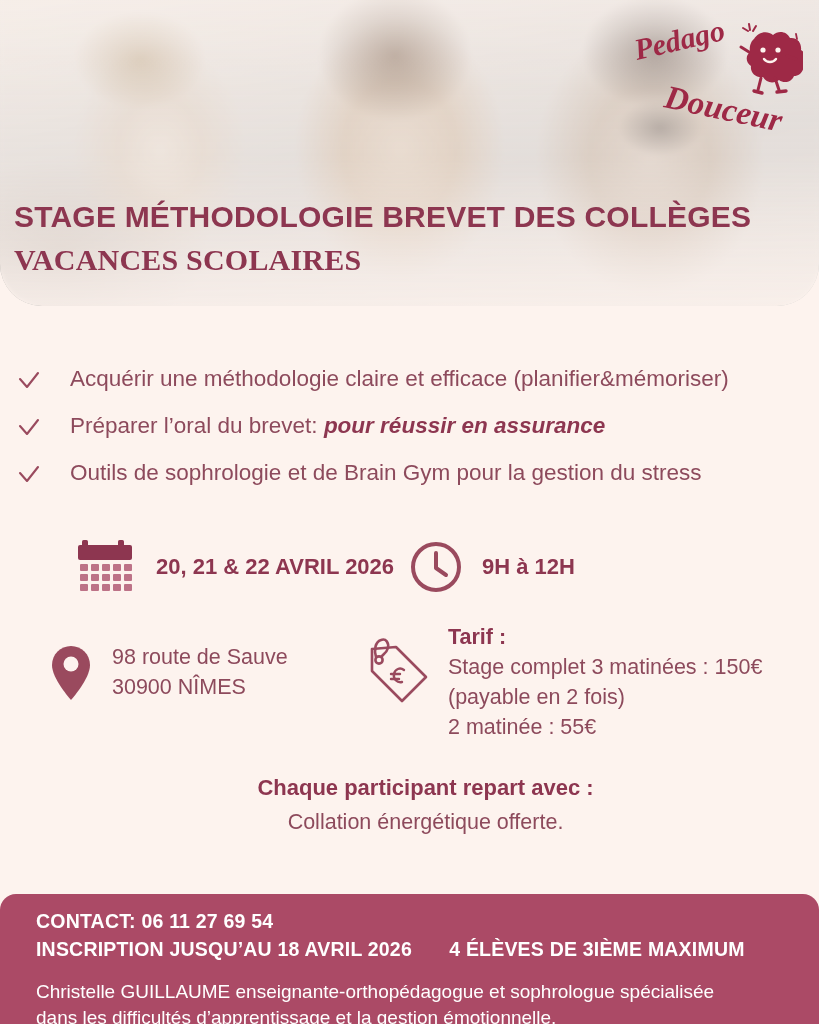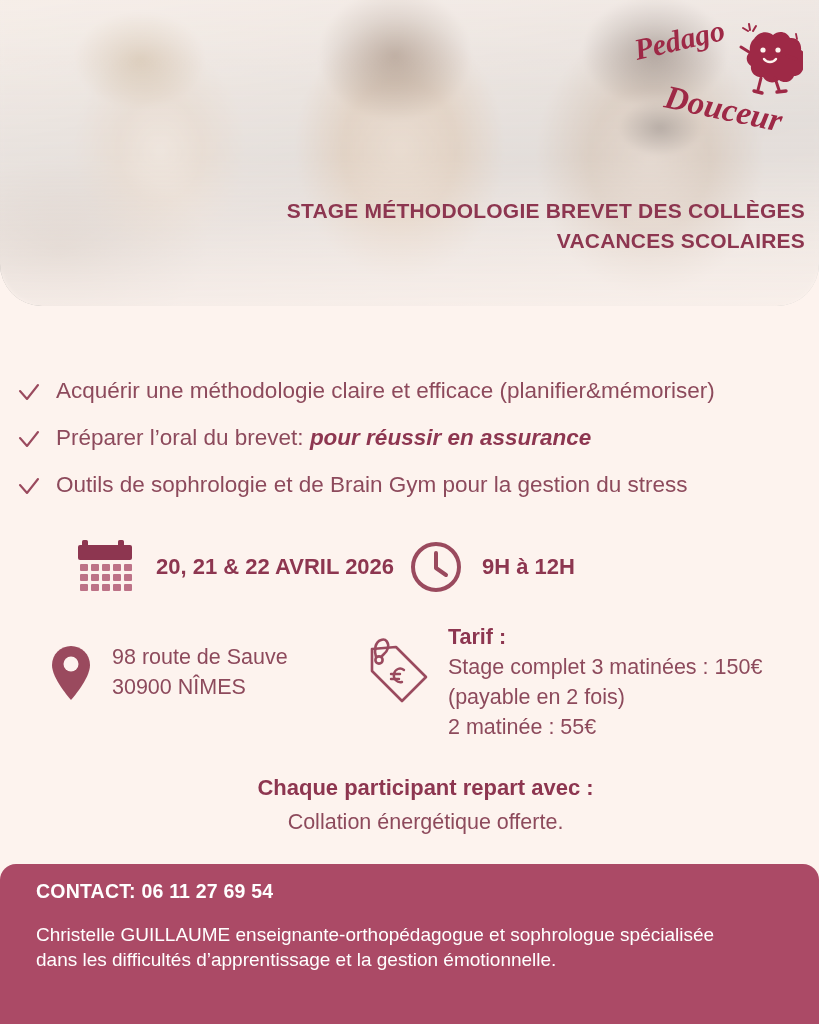--- a/index.html
+++ b/index.html
@@ -65,30 +65,30 @@
                 rgba(253,243,238,.34) 30%,
                 rgba(253,243,238,.30) 52%,
                 rgba(253,243,238,.55) 78%,
                 rgba(253,243,238,.78) 100%);
   }
 
   .hero-title {
     position: absolute;
     left: 0; right: 0;
     top: 196px;
-    text-align: right;
-    color: #8d3650;
-    font-size: 21px;
+    text-align: left;
+    color: #8d3650;
+    font-size: 30px;
     font-weight: 700;
     letter-spacing: .2px;
     line-height: 1.42;
     text-transform: uppercase;
     padding: 0 14px;
   }
-  .hero-title .line2 { display: block; }
+  .hero-title .line2 { display: block; font-family: Liberation Serif, serif; }
 
   
   .logo {
     position: absolute;
     top: 12px;
     right: 16px;
     width: 180px;
     height: 118px;
     pointer-events: none;
   }
@@ -97,26 +97,25 @@
   
   .bullets {
     position: absolute;
     top: 365px;
     left: 16px;
     right: 16px;
   }
   .bullet {
     display: flex;
     align-items: flex-start;
-    gap: 14px;
+    gap: 28px;
     margin-bottom: 18px;
     color: #8d4a5c;
     font-size: 22.5px;
     line-height: 1.25;
-    margin-top: 12px;
   }
   .check {
     flex: 0 0 auto;
     width: 26px;
     height: 26px;
     margin-top: 3px;
   }
   .bullet-text em {
     font-style: italic;
     font-weight: 700;
@@ -199,21 +198,21 @@
     font-size: 21.5px;
     line-height: 1.42;
   }
 
   
   .contact-bar {
     position: absolute;
     left: 0;
     bottom: 0;
     width: 819px;
-    height: 160px;
+    height: 130px;
     background: #ab4a66;
     border-top-left-radius: 16px;
     border-top-right-radius: 16px;
     color: #ffffff;
     padding: 14px 28px 10px 36px;
   }
   .contact-line {
     font-size: 19.5px;
     font-weight: 700;
     letter-spacing: .2px;
@@ -366,19 +365,24 @@
     </div>
   </div>
 
   <div class="gifts">
     <div class="gifts-title">Chaque participant repart avec :</div>
     <div class="gifts-line">Collation énergétique offerte.</div>
   </div>
 
   <div class="contact-bar">
     <div class="contact-line">CONTACT: 06 11 27 69 54</div>
+    <div class="contact-line">
+      <span>INSCRIPTION JUSQU’AU 18 AVRIL 2026</span>
+      <span class="spacer"></span>
+      <span>4 ÉLÈVES DE 3IÈME MAXIMUM</span>
+    </div>
     <div class="contact-note">
       <div>Christelle GUILLAUME enseignante-orthopédagogue et sophrologue spécialisée</div>
       <div>dans les difficultés d’apprentissage et la gestion émotionnelle.</div>
     </div>
   </div>
 
 </div>
 
 </body></html>

